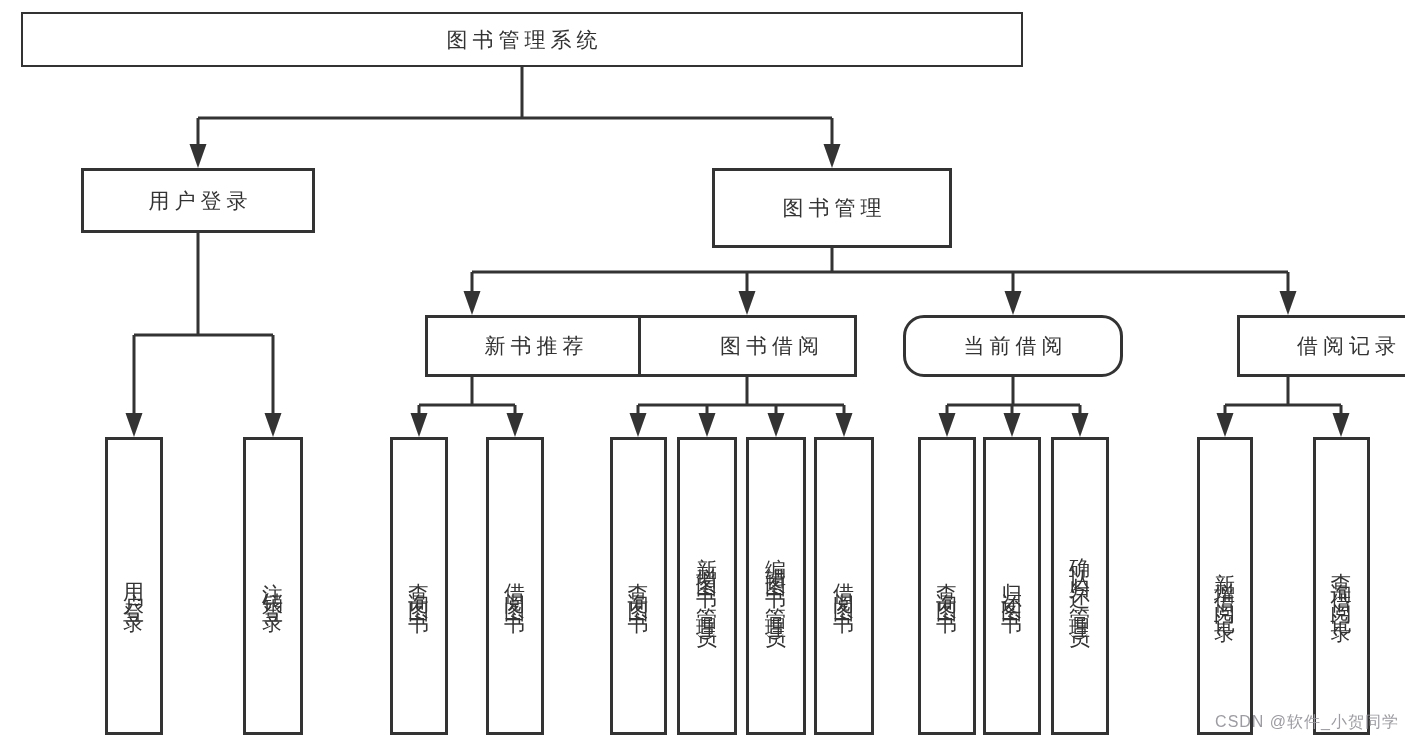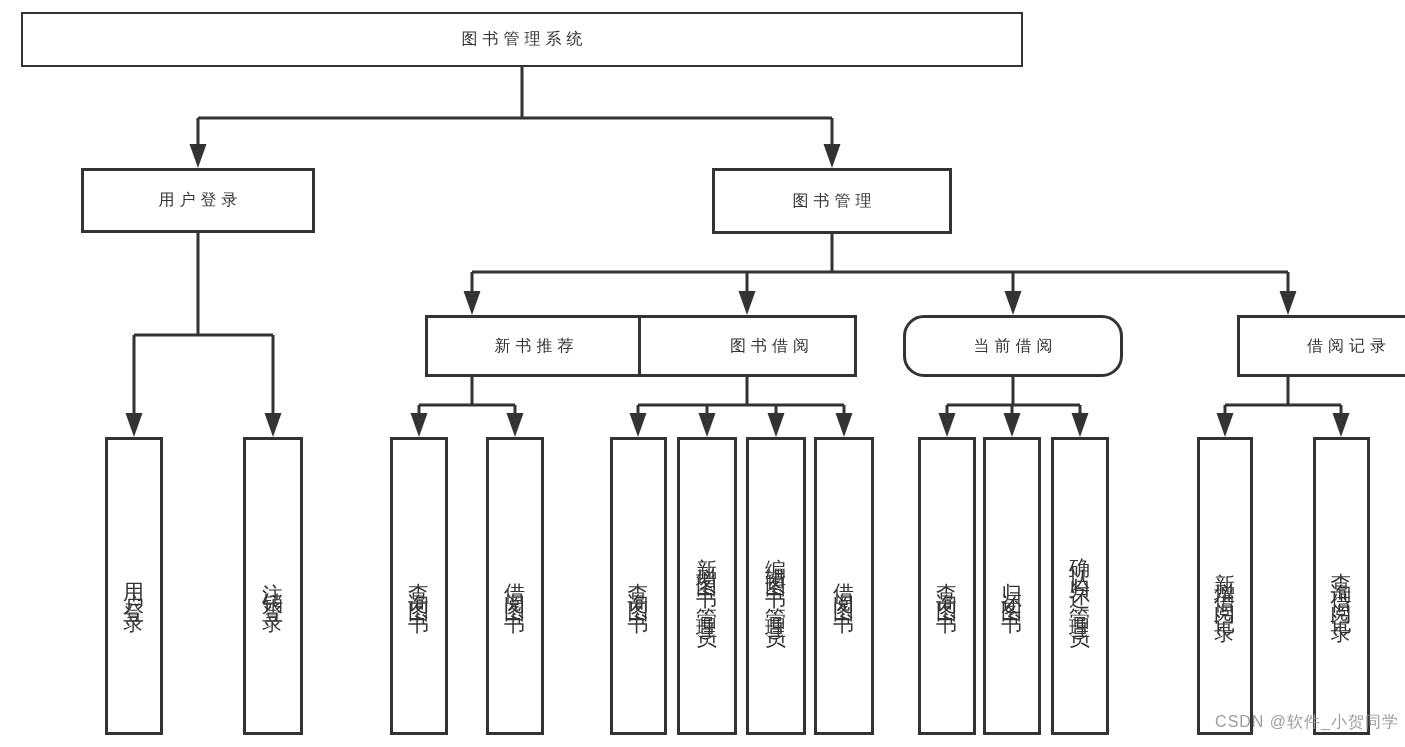--- a/index.html
+++ b/index.html
@@ -29,39 +29,39 @@
     position: absolute;
     background: var(--box-bg);
     border: 3px solid var(--line);
     box-sizing: border-box;
     display: flex;
     align-items: center;
     justify-content: center;
     color: var(--text);
   }
   .hbox span {
-    font-size: 16px;
+    font-size: 21px;
     letter-spacing: 5px;
     text-indent: 5px;
     white-space: nowrap;
     color: var(--text);
   }
   .vbox span {
     writing-mode: vertical-rl;
     text-orientation: mixed;
     font-size: 21px;
     line-height: 1;
     letter-spacing: 10px;
     color: var(--text);
   }
   
   .n-root { left: 21px; top: 12px; width: 1002px; height: 55px; border-width: 2px; }
   
   .n-l2-0 { left: 81px;  top: 168px; width: 234px; height: 65px; }
-  .n-l2-1 { left: 712px; top: 168px; width: 240px; height: 66px; }
+  .n-l2-1 { left: 712px; top: 168px; width: 240px; height: 80px; }
   
   .n-l3-0 { left: 384px;  top: 315px; width: 218px; height: 62px; margin-left: 41px; }
   .n-l3-1 { left: 638px;  top: 315px; width: 219px; height: 62px; padding-left: 44px; }
   .n-l3-2 { left: 903px;  top: 315px; width: 220px; height: 62px; border-radius: 21px; }
   .n-l3-3 { left: 1237px; top: 315px; width: 219px; height: 62px; align-items: center; }
   
   .leaf { top: 437px; height: 298px; }
   .n-l4-0  { left: 105px;  width: 58px; }
   .n-l4-1  { left: 243px;  width: 60px; }
   .n-l4-2  { left: 390px;  width: 58px; }

